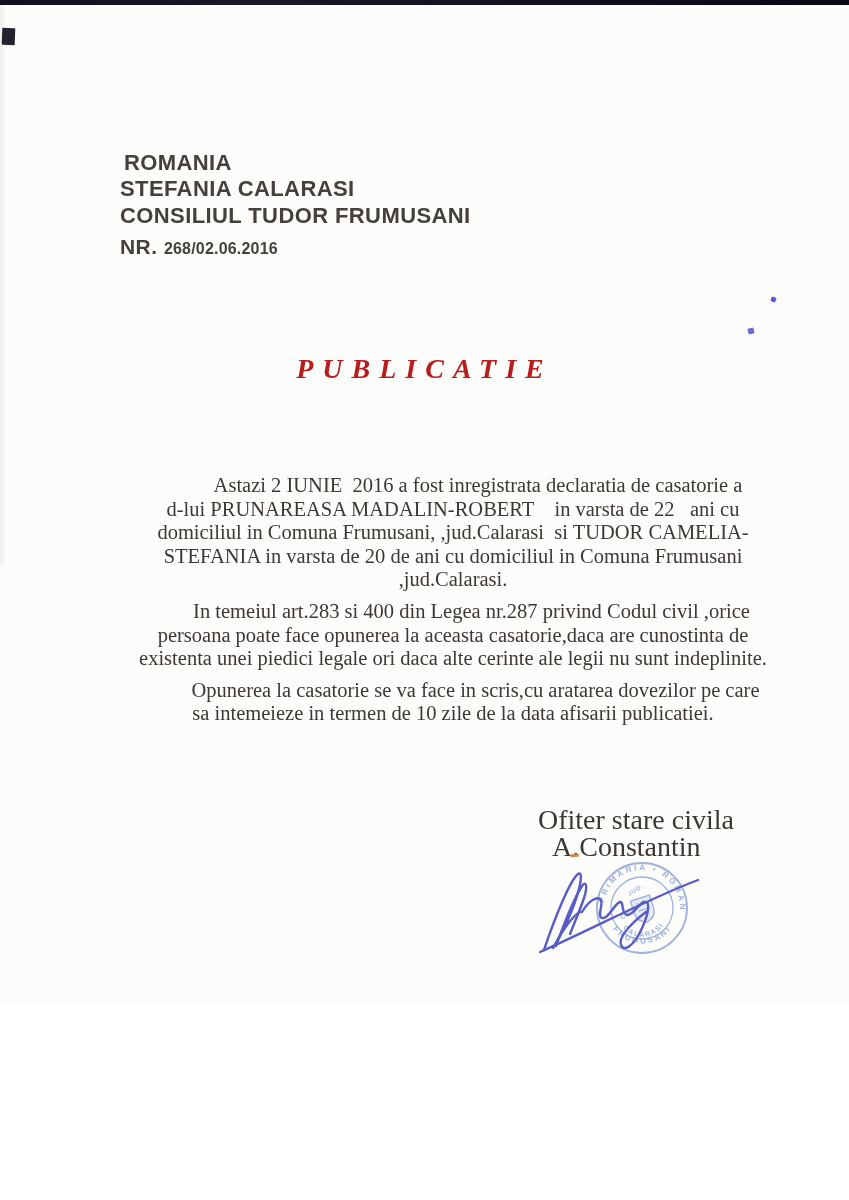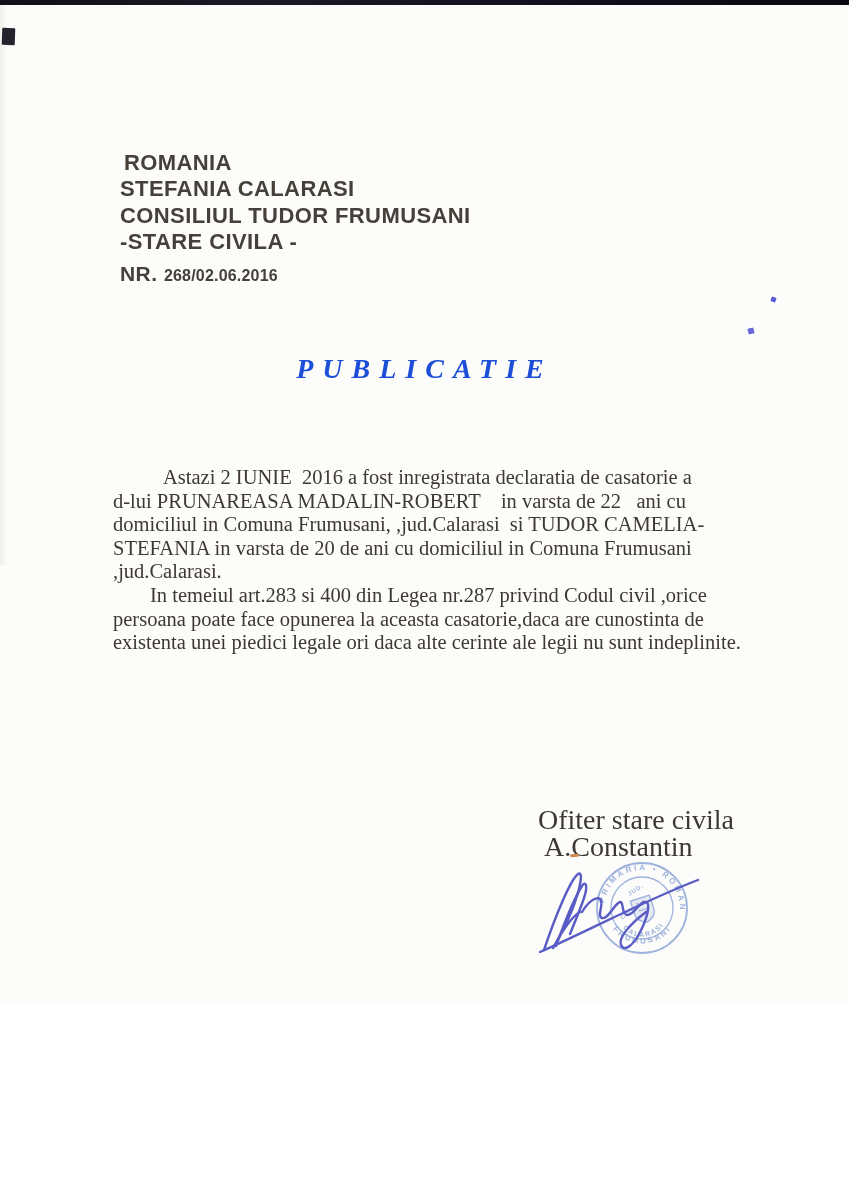--- a/index.html
+++ b/index.html
@@ -56,47 +56,48 @@
   .doc-title {
     position: absolute;
     top: 353px; left: 0;
     width: 849px;
     text-align: center;
     font-family: "Liberation Serif", serif;
     font-weight: bold;
     font-style: italic;
     font-size: 28px;
     letter-spacing: 9px;
-    color: #1d4ed8;
+    color: #b91c1c;
   }
   
   .body-block {
     position: absolute;
     top: 466px; left: 113px;
     width: 680px;
     font-size: 20.5px;
     line-height: 23.6px;
     color: #3e3833;
   }
   .body-block p {
-    margin: 0;
+    margin: 8px;
     white-space: pre-wrap;
+    text-align: center;
   }
   .para-1 { text-indent: 50px; }
   .para-2 { text-indent: 37px; }
   .para-3 { text-indent: 45px; }
   
   .sig-block {
     position: absolute;
     top: 806px; left: 538px;
     font-size: 28px;
     line-height: 27px;
     color: #3e3833;
   }
-  .sig-name { margin-left: 6px; }
+  .sig-name { margin-left: 14px; }
   .orange-fleck {
     position: absolute;
     top: 854px; left: 570px;
     width: 9px; height: 3px;
     background: #cd8a52;
     border-radius: 2px;
     transform: rotate(-4deg);
   }
   
   .stamp-svg {
@@ -136,38 +137,39 @@
 <div class="page">
 
   <div class="scan-top-line"></div>
   <div class="scan-left-shadow"></div>
   <div class="scan-left-mark"></div>
 
   <div class="header-block">
     <div class="header-line first">ROMANIA</div>
     <div class="header-line">STEFANIA CALARASI</div>
     <div class="header-line">CONSILIUL TUDOR FRUMUSANI</div>
-    <div class="header-line">-STARE CIVILA -</div>
     <div class="nr-line">
       <span class="nr-label">NR.</span>
       <span class="nr-value">268/02.06.2016</span>
     </div>
   </div>
 
   <div class="doc-title">PUBLICATIE</div>
 
   <div class="body-block">
     <p class="para-1">Astazi 2 IUNIE  2016 a fost inregistrata declaratia de casatorie a
 d-lui PRUNAREASA MADALIN-ROBERT    in varsta de 22   ani cu
 domiciliul in Comuna Frumusani, ,jud.Calarasi  si TUDOR CAMELIA-
 STEFANIA in varsta de 20 de ani cu domiciliul in Comuna Frumusani
 ,jud.Calarasi.</p>
     <p class="para-2">In temeiul art.283 si 400 din Legea nr.287 privind Codul civil ,orice
 persoana poate face opunerea la aceasta casatorie,daca are cunostinta de
 existenta unei piedici legale ori daca alte cerinte ale legii nu sunt indeplinite.</p>
+    <p class="para-3">Opunerea la casatorie se va face in scris,cu aratarea dovezilor pe care
+sa intemeieze in termen de 10 zile de la data afisarii publicatiei.</p>
   </div>
 
   <div class="sig-block">
     <div class="sig-role">Ofiter stare civila</div>
     <div class="sig-name">A.Constantin</div>
   </div>
 
   <div class="orange-fleck"></div>
 
   <svg class="stamp-svg" viewBox="0 0 100 100">

